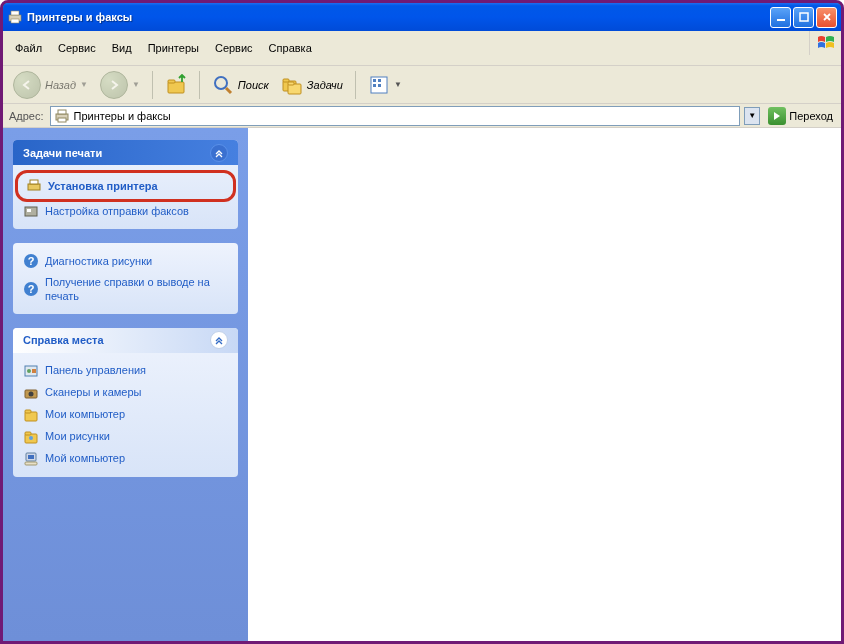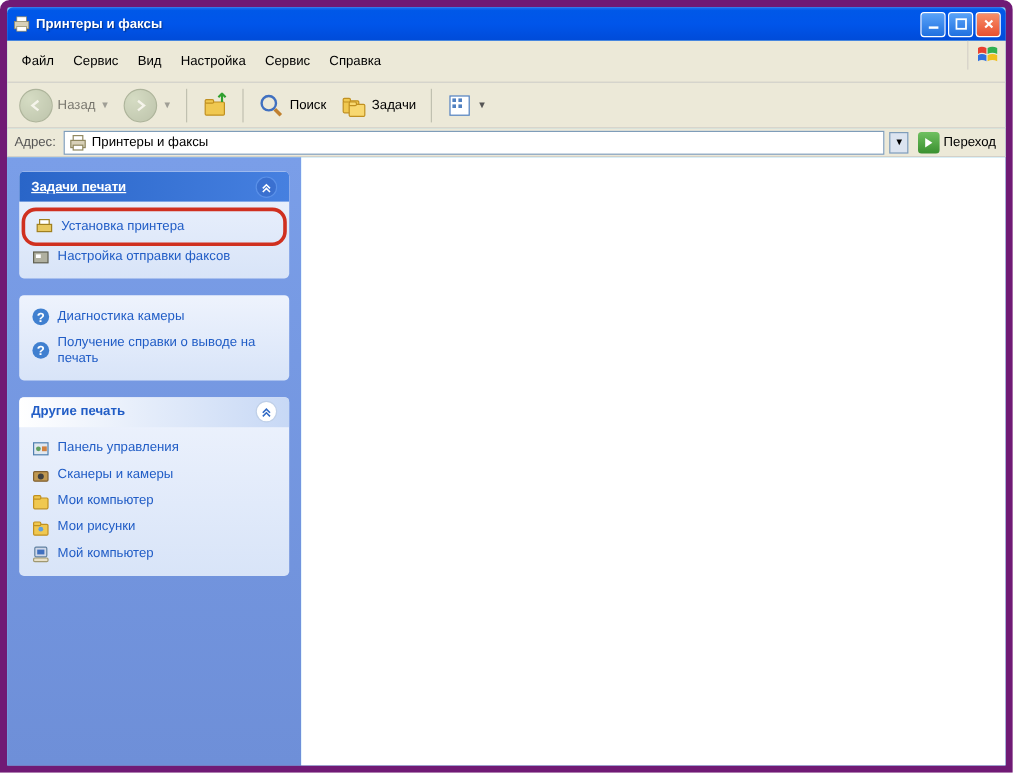--- a/index.html
+++ b/index.html
@@ -1,33 +1,33 @@
 <!DOCTYPE html>
 <html><head>
 <meta charset="utf-8">
 <style>
 * { box-sizing: border-box; margin: 0; padding: 0; font-family: Tahoma, sans-serif; font-size: 11px; }
 body { background: #fff; width: 844px; height: 644px; overflow: hidden; }
 
-.window { width: 844px; height: 644px; border: 6px solid #701a75; border-radius: 8px 8px 0 0; background: #7dd3fc; display: flex; flex-direction: column; }
+.window { width: 844px; height: 644px; border: 3px solid #701a75; border-radius: 8px 8px 0 0; background: #14b8a6; display: flex; flex-direction: column; }
 
 .titlebar { height: 28px; background: linear-gradient(to bottom, #1e6ef0 0%, #0058e8 10%, #0055ea 50%, #004bd8 100%); display: flex; align-items: center; padding: 0 4px; color: #fff; font-weight: bold; font-size: 13px; border-radius: 5px 5px 0 0; }
 .titlebar .icon { width: 16px; height: 16px; margin-right: 4px; display: flex; align-items: center; justify-content: center; }
 .titlebar .title { flex: 1; text-shadow: 1px 1px 1px rgba(0,0,0,0.4); }
 .winbtns { display: flex; gap: 2px; }
 .winbtn { width: 21px; height: 21px; border: 1px solid #fff; border-radius: 3px; display: flex; align-items: center; justify-content: center; color: #fff; font-weight: bold; font-size: 12px; cursor: pointer; }
 .winbtn.min, .winbtn.max { background: linear-gradient(to bottom, #5aa3f8, #2070e0); }
 .winbtn.close { background: linear-gradient(to bottom, #f8906a, #e85030); }
 
 .menubar { height: 24px; background: #ece9d8; display: flex; align-items: center; padding: 17px 4px; border-bottom: 1px solid #d4d0c8; position: relative; }
 .menuitem { padding: 3px 8px; cursor: pointer; }
 .winflag { position: absolute; right: 0; top: 0; width: 32px; height: 24px; display: flex; align-items: center; justify-content: center; border-left: 1px solid #d4d0c8; }
 
 .toolbar { height: 38px; background: #ece9d8; display: flex; align-items: center; padding: 0 6px; gap: 4px; border-bottom: 1px solid #d4d0c8; }
-.tbtn { display: flex; align-items: center; gap: 4px; padding: 2px 4px; cursor: pointer; }
+.tbtn { display: flex; align-items: center; gap: 4px; padding: 2px 4px; cursor: pointer; font-style: italic; }
 .tbtn.disabled { opacity: 0.5; cursor: default; }
 .navbtn { width: 28px; height: 28px; border-radius: 50%; display: flex; align-items: center; justify-content: center; font-size: 14px; color: #fff; }
 .navbtn.back { background: radial-gradient(circle at 30% 30%, #c0d0b0, #90a080); border: 1px solid #70805f; }
 .navbtn.fwd { background: radial-gradient(circle at 30% 30%, #c0d0b0, #90a080); border: 1px solid #70805f; }
 .tsep { width: 1px; height: 28px; background: #c0c0b0; margin: 0 4px; }
 .dropdown-arrow { font-size: 8px; color: #555; }
 
 .addressbar { height: 24px; background: #ece9d8; display: flex; align-items: center; padding: 0 4px; gap: 4px; border-bottom: 1px solid #d4d0c8; }
 .addrlabel { padding: 0 2px; color: #555; }
 .addrinput { flex: 1; height: 20px; border: 1px solid #7f9db9; background: #fff; display: flex; align-items: center; padding: 0 3px; gap: 4px; }
@@ -36,28 +36,28 @@
 .addrdrop { width: 16px; height: 18px; background: #dce4f0; border: 1px solid #7f9db9; display: flex; align-items: center; justify-content: center; font-size: 8px; cursor: pointer; }
 .gobtn { display: flex; align-items: center; gap: 3px; padding: 11px 4px; cursor: pointer; }
 .gobtn .goicon { width: 18px; height: 18px; background: linear-gradient(to bottom, #70c060, #3a9030); border-radius: 3px; display: flex; align-items: center; justify-content: center; color: #fff; font-size: 11px; }
 
 .content { flex: 1; display: flex; overflow: hidden; }
 .sidepanel { width: 245px; background: linear-gradient(to bottom, #7a9ee8 0%, #6e8fd8 100%); padding: 12px 10px; display: flex; flex-direction: column; gap: 14px; overflow-y: auto; }
 .mainarea { flex: 1; background: #fff; }
 
 .taskbox { background: linear-gradient(to bottom, #eef3fd, #d8e4f8); border-radius: 4px; overflow: hidden; }
 .taskbox .taskhead { height: 25px; background: linear-gradient(to right, #fff 0%, #c7d8f5 100%); display: flex; align-items: center; padding: 0 10px; font-weight: bold; font-size: 11px; color: #215dc6; cursor: pointer; }
-.taskbox.primary .taskhead { background: linear-gradient(to right, #2965c8, #4680e0); color: #fff; text-decoration: underline; }
+.taskbox.primary .taskhead { background: linear-gradient(to right, #2965c8, #4680e0); color: #fff; }
 .taskhead .htext { flex: 1; }
 .taskhead .collapse { width: 18px; height: 18px; border-radius: 50%; background: #fff; display: flex; align-items: center; justify-content: center; font-size: 9px; color: #316ac5; border: 1px solid #c0d0e8; }
 .taskbox.primary .collapse { background: #3a70d0; color: #fff; border-color: #5a90e8; }
 .taskbody { padding: 10px 10px; display: flex; flex-direction: column; gap: 6px; }
 .tasklink { display: flex; align-items: center; gap: 6px; color: #215dc6; cursor: pointer; line-height: 1.3; }
 .tasklink .ticon { width: 16px; height: 16px; flex-shrink: 0; display: flex; align-items: center; justify-content: center; }
-.tasklink.highlighted { border: 3px solid #d03020; border-radius: 12px; padding: 5px 8px; margin: -5px -8px; }
+.tasklink.highlighted { border: 3px solid #d03020; border-radius: 12px; padding: 5px 8px; margin: -5px -8px; font-weight: bold; }
 
 .ticon svg { width: 16px; height: 16px; }
 </style>
 </head>
 <body>
 
 <div class="window">
 
   <div class="titlebar">
     <span class="icon">
@@ -84,21 +84,21 @@
             <path d="M2 2 L8 8 M8 2 L2 8" stroke="#fff" stroke-width="1.8"></path>
           </svg>
         </div>
     </div>
   </div>
 
   <div class="menubar">
     <div class="menuitem">Файл</div>
     <div class="menuitem">Сервис</div>
     <div class="menuitem">Вид</div>
-    <div class="menuitem">Настройка</div>
+    <div class="menuitem">Принтеры</div>
     <div class="menuitem">Сервис</div>
     <div class="menuitem">Справка</div>
     <div class="winflag">
       <svg width="18" height="16" viewBox="0 0 18 16">
           <path d="M1 2 Q4 0 8 2 L8 7 Q4 5 1 7 Z" fill="#e84030"></path>
           <path d="M9 2 Q13 0 17 2 L17 7 Q13 5 9 7 Z" fill="#30b050"></path>
           <path d="M1 8 Q4 6 8 8 L8 13 Q4 11 1 13 Z" fill="#3070e0"></path>
           <path d="M9 8 Q13 6 17 8 L17 13 Q13 11 9 13 Z" fill="#f0c020"></path>
         </svg>
     </div>
@@ -219,37 +219,37 @@
 
       <div class="taskbox">
         <div class="taskbody">
           <div class="tasklink">
             <span class="ticon">
                 <svg viewBox="0 0 16 16">
                   <circle cx="8" cy="8" r="7" fill="#4080d0"></circle>
                   <text x="8" y="12" text-anchor="middle" fill="#fff" font-size="11" font-weight="bold">?</text>
                 </svg>
               </span>
-            <span>Диагностика камеры</span>
+            <span>Диагностика рисунки</span>
           </div>
           <div class="tasklink">
             <span class="ticon">
                 <svg viewBox="0 0 16 16">
                   <circle cx="8" cy="8" r="7" fill="#4080d0"></circle>
                   <text x="8" y="12" text-anchor="middle" fill="#fff" font-size="11" font-weight="bold">?</text>
                 </svg>
               </span>
             <span>Получение справки о выводе на печать</span>
           </div>
         </div>
       </div>
 
       <div class="taskbox">
         <div class="taskhead">
-          <span class="htext">Другие печать</span>
+          <span class="htext">Справка места</span>
           <span class="collapse">
               <svg width="10" height="10">
                 <path d="M2 6 L5 3 L8 6 M2 9 L5 6 L8 9" stroke="#316ac5" stroke-width="1.3" fill="none"></path>
               </svg>
             </span>
         </div>
         <div class="taskbody">
           <div class="tasklink">
             <span class="ticon">
                 <svg viewBox="0 0 16 16">

